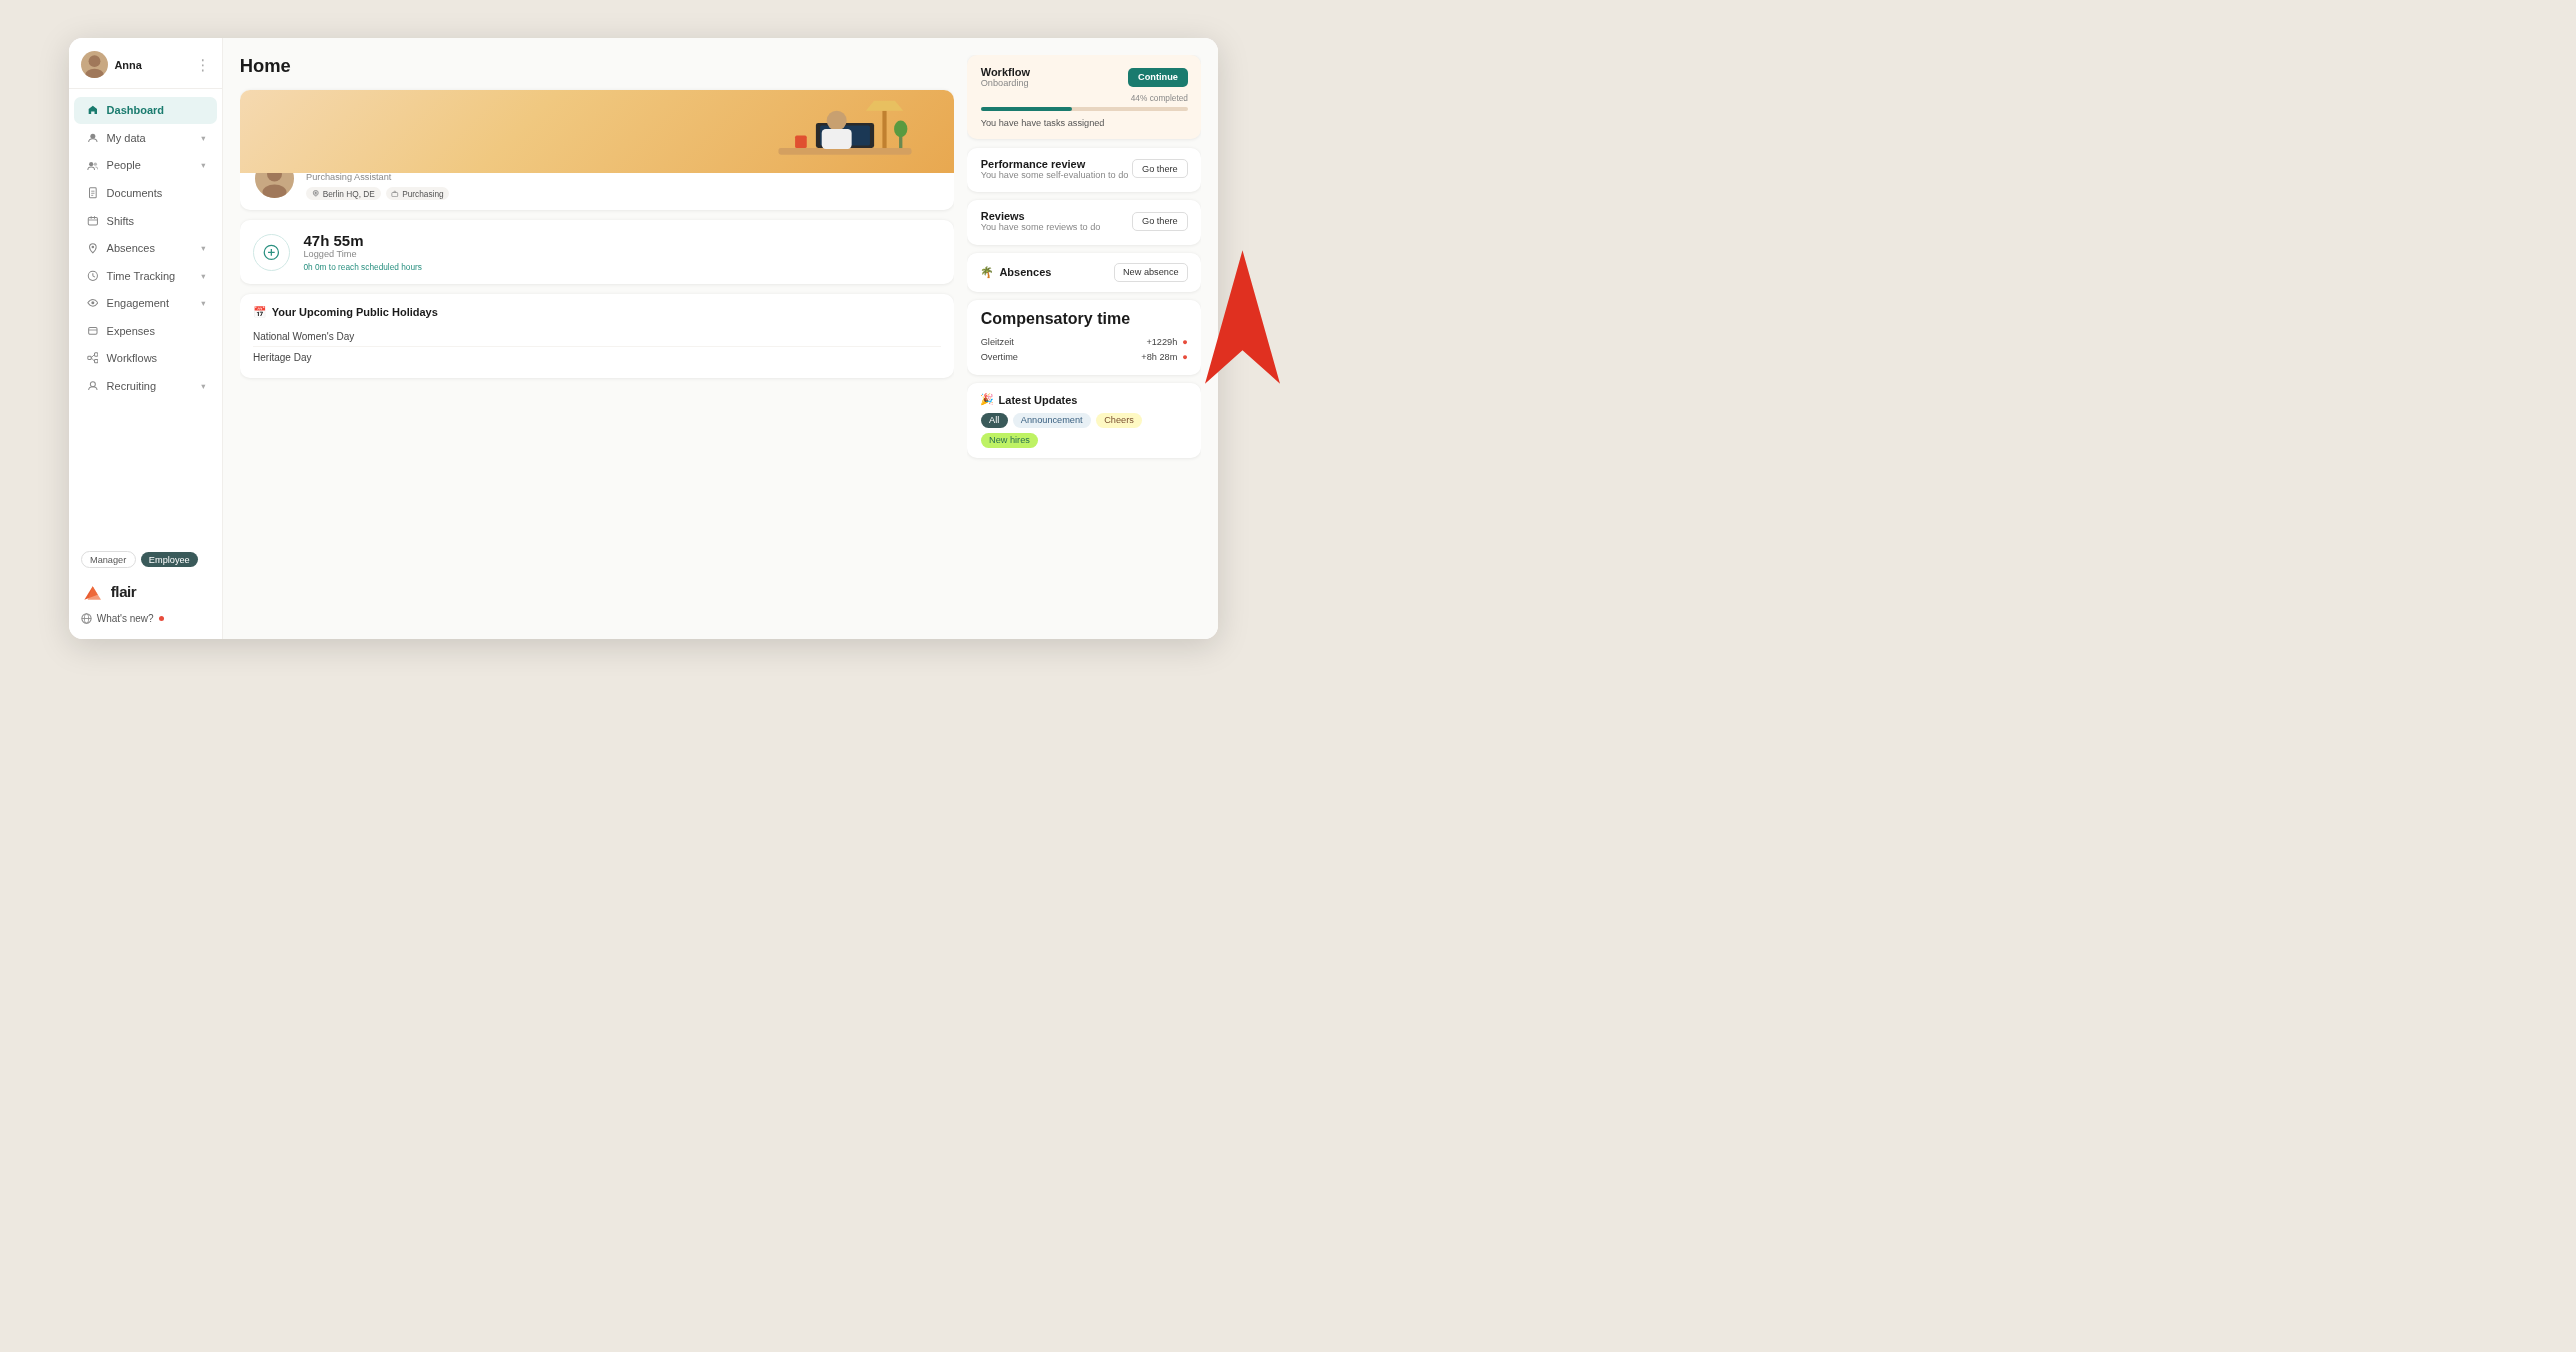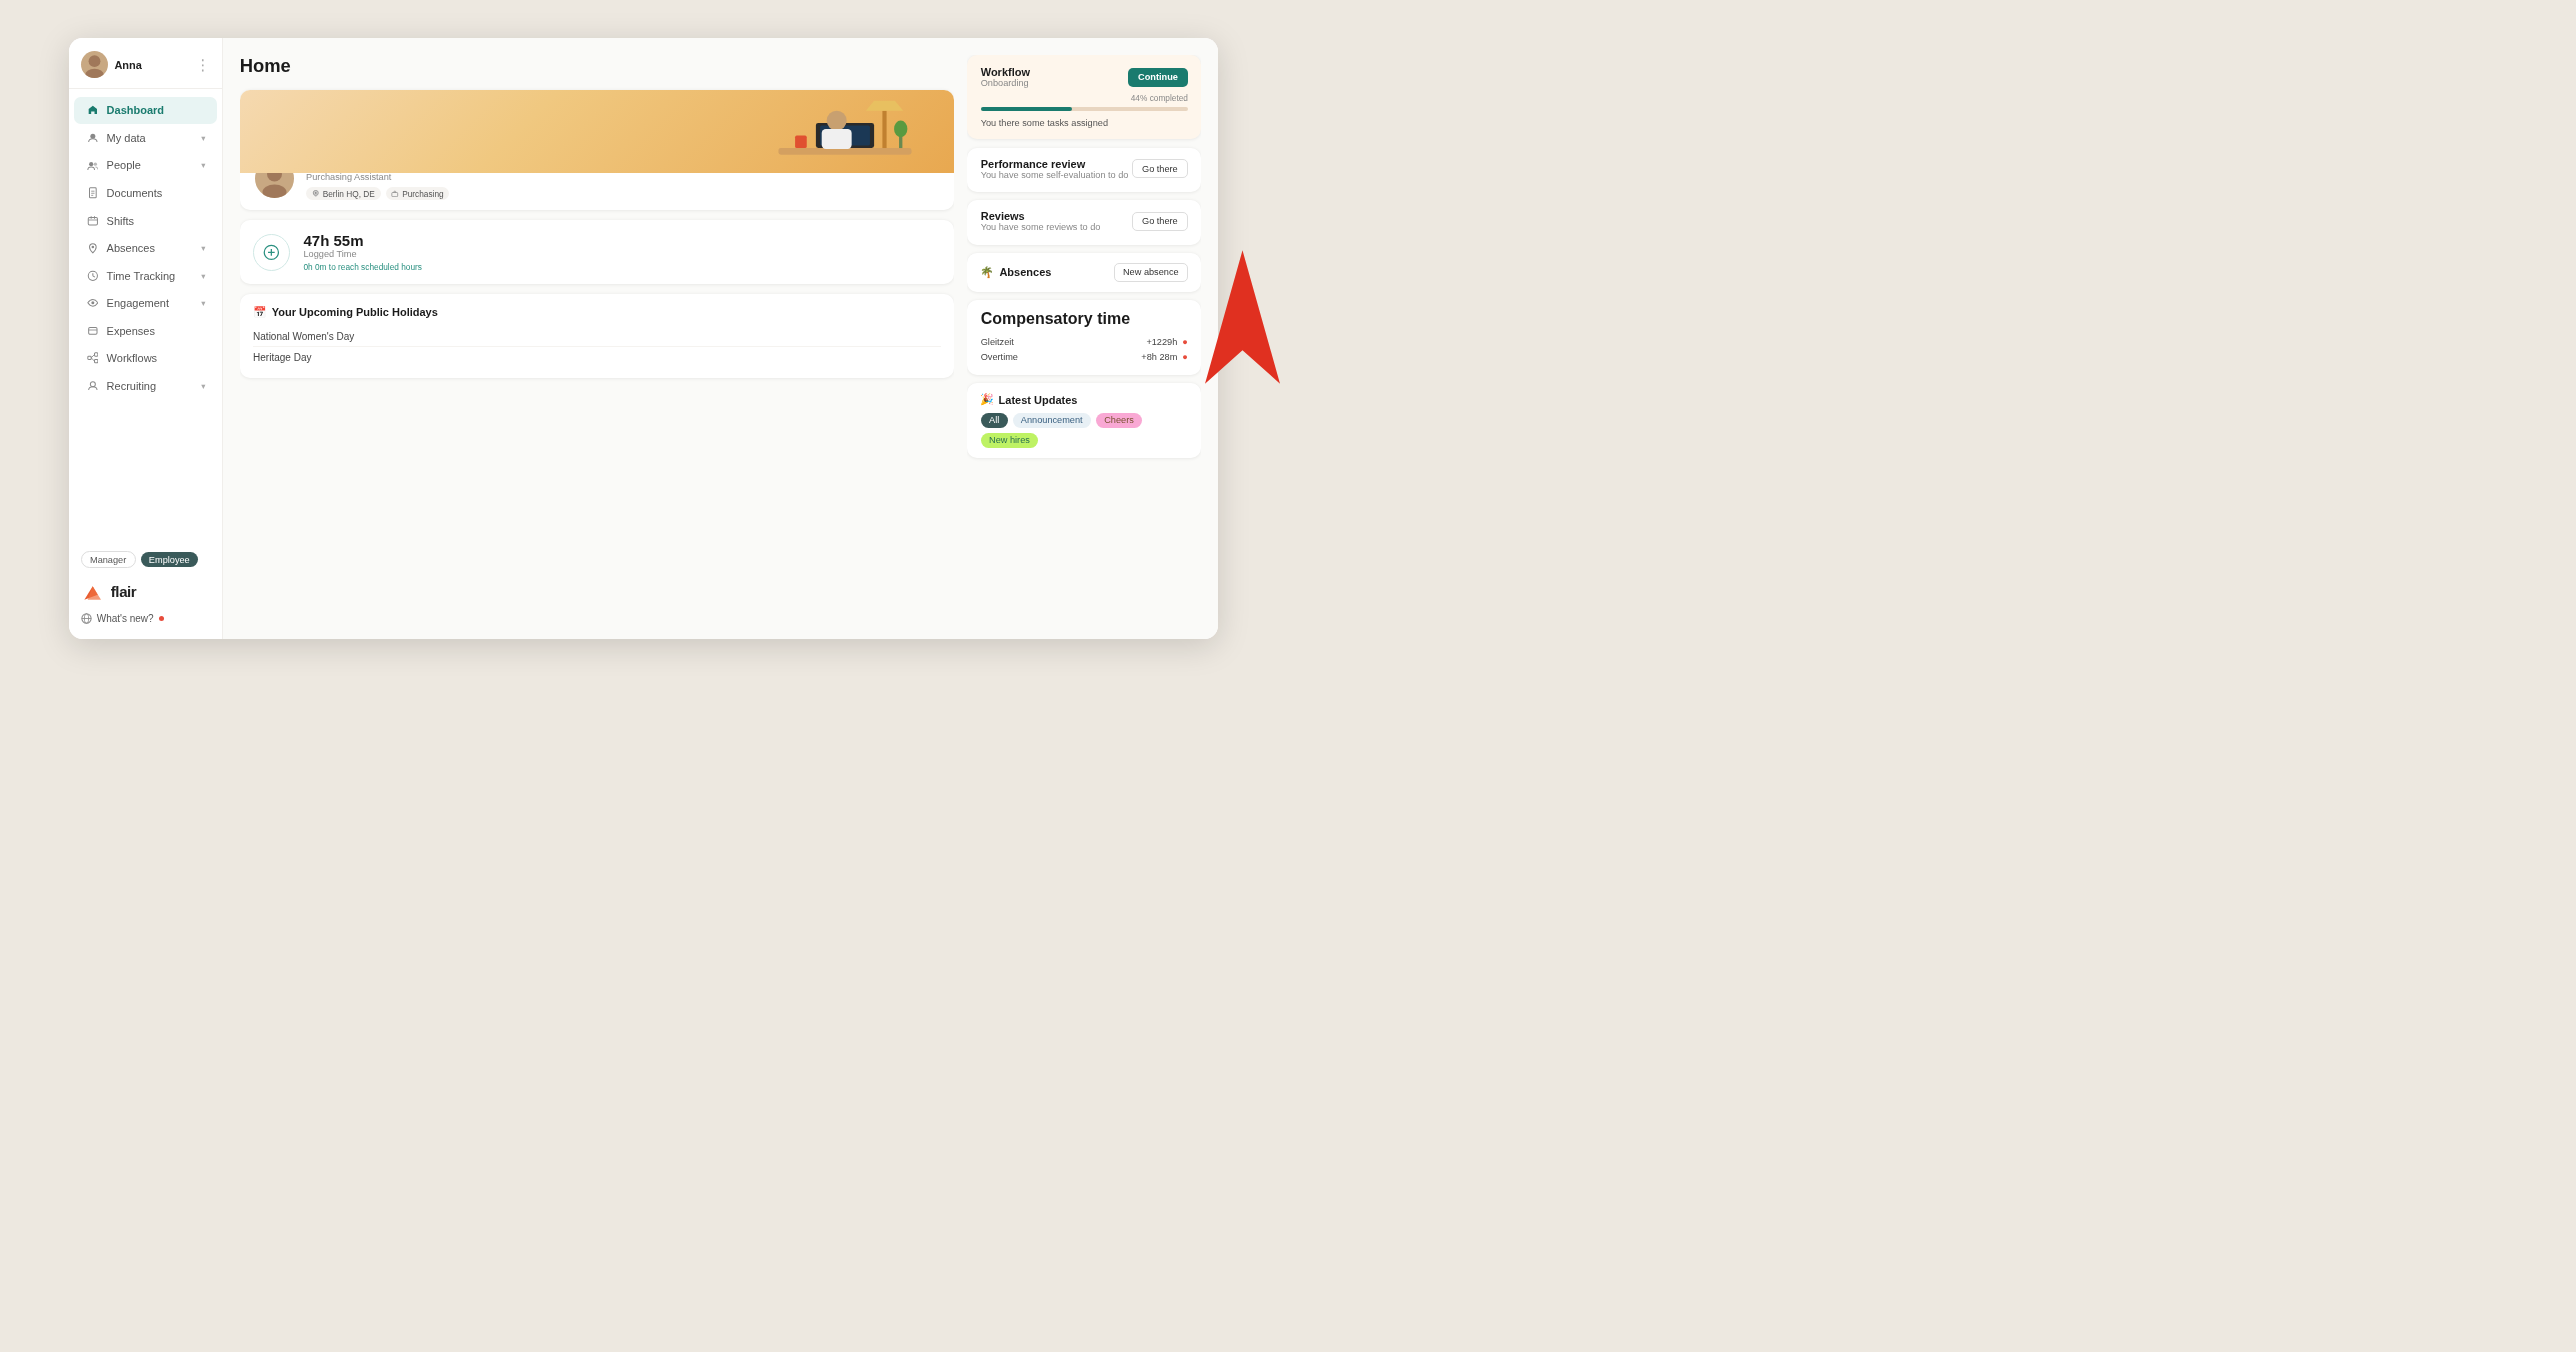--- a/index.html
+++ b/index.html
@@ -435,21 +435,21 @@
     }
     .update-tab.active-all {
       background: #3a5a5a;
       color: #fff;
     }
     .update-tab.announcement {
       background: #e8f0f5;
       color: #3a6080;
     }
     .update-tab.cheers {
-      background: #f9a8d4;
+      background: #fef9c3;
       color: #7a5030;
     }
     .update-tab.new-hires {
       background: #bef264;
       color: #2a7050;
     }
 
     
     .right-panel::-webkit-scrollbar { width: 3.3px; }
     .right-panel::-webkit-scrollbar-track { background: transparent; }
@@ -717,21 +717,21 @@
               <div class="workflow-subtitle">Onboarding</div>
             </div>
             <button class="btn-continue">Continue</button>
           </div>
           <div class="progress-row">
             <span>44% completed</span>
           </div>
           <div class="progress-bar-bg">
             <div class="progress-bar-fill" style="width: 44%"></div>
           </div>
-          <div class="workflow-note">You there some tasks assigned</div>
+          <div class="workflow-note">You have have tasks assigned</div>
         </div>
 
         <div class="widget-card">
           <div class="widget-header">
             <div>
               <div class="widget-title">Performance review</div>
               <div class="widget-desc">You have some self-evaluation to do</div>
             </div>
             <button class="btn-go">Go there</button>
           </div>

